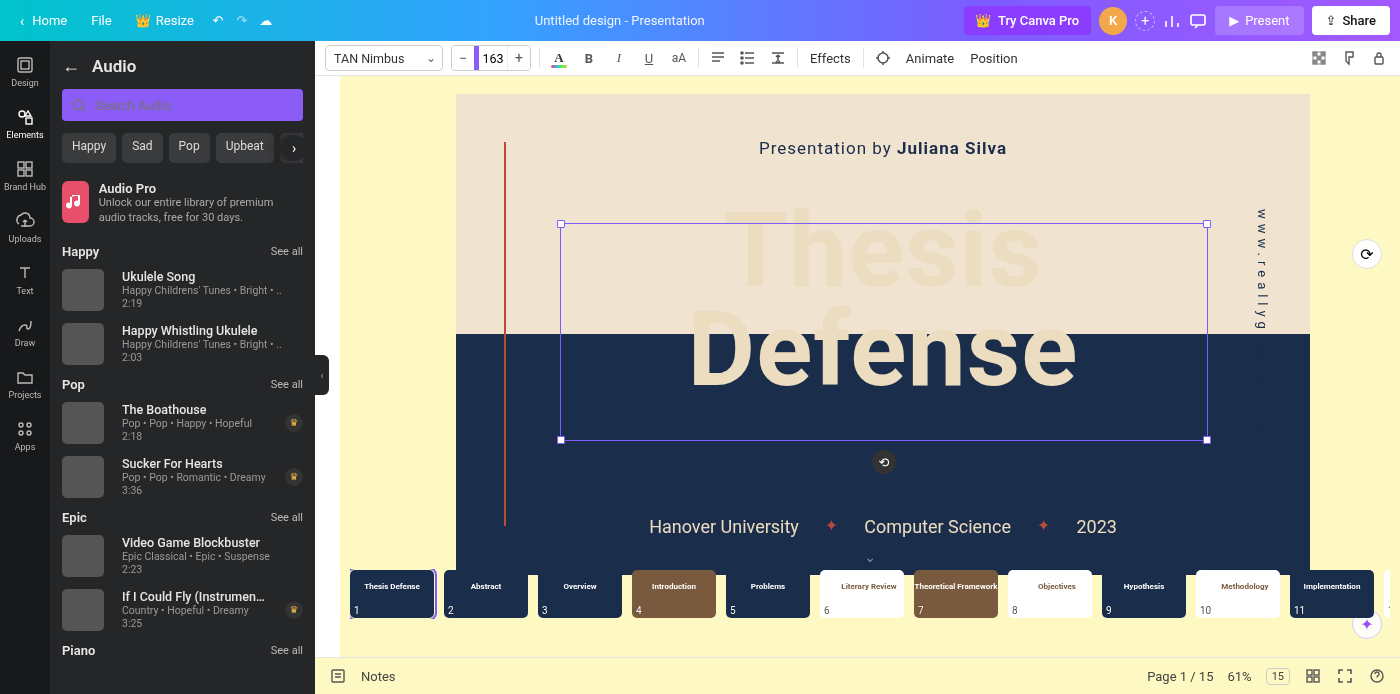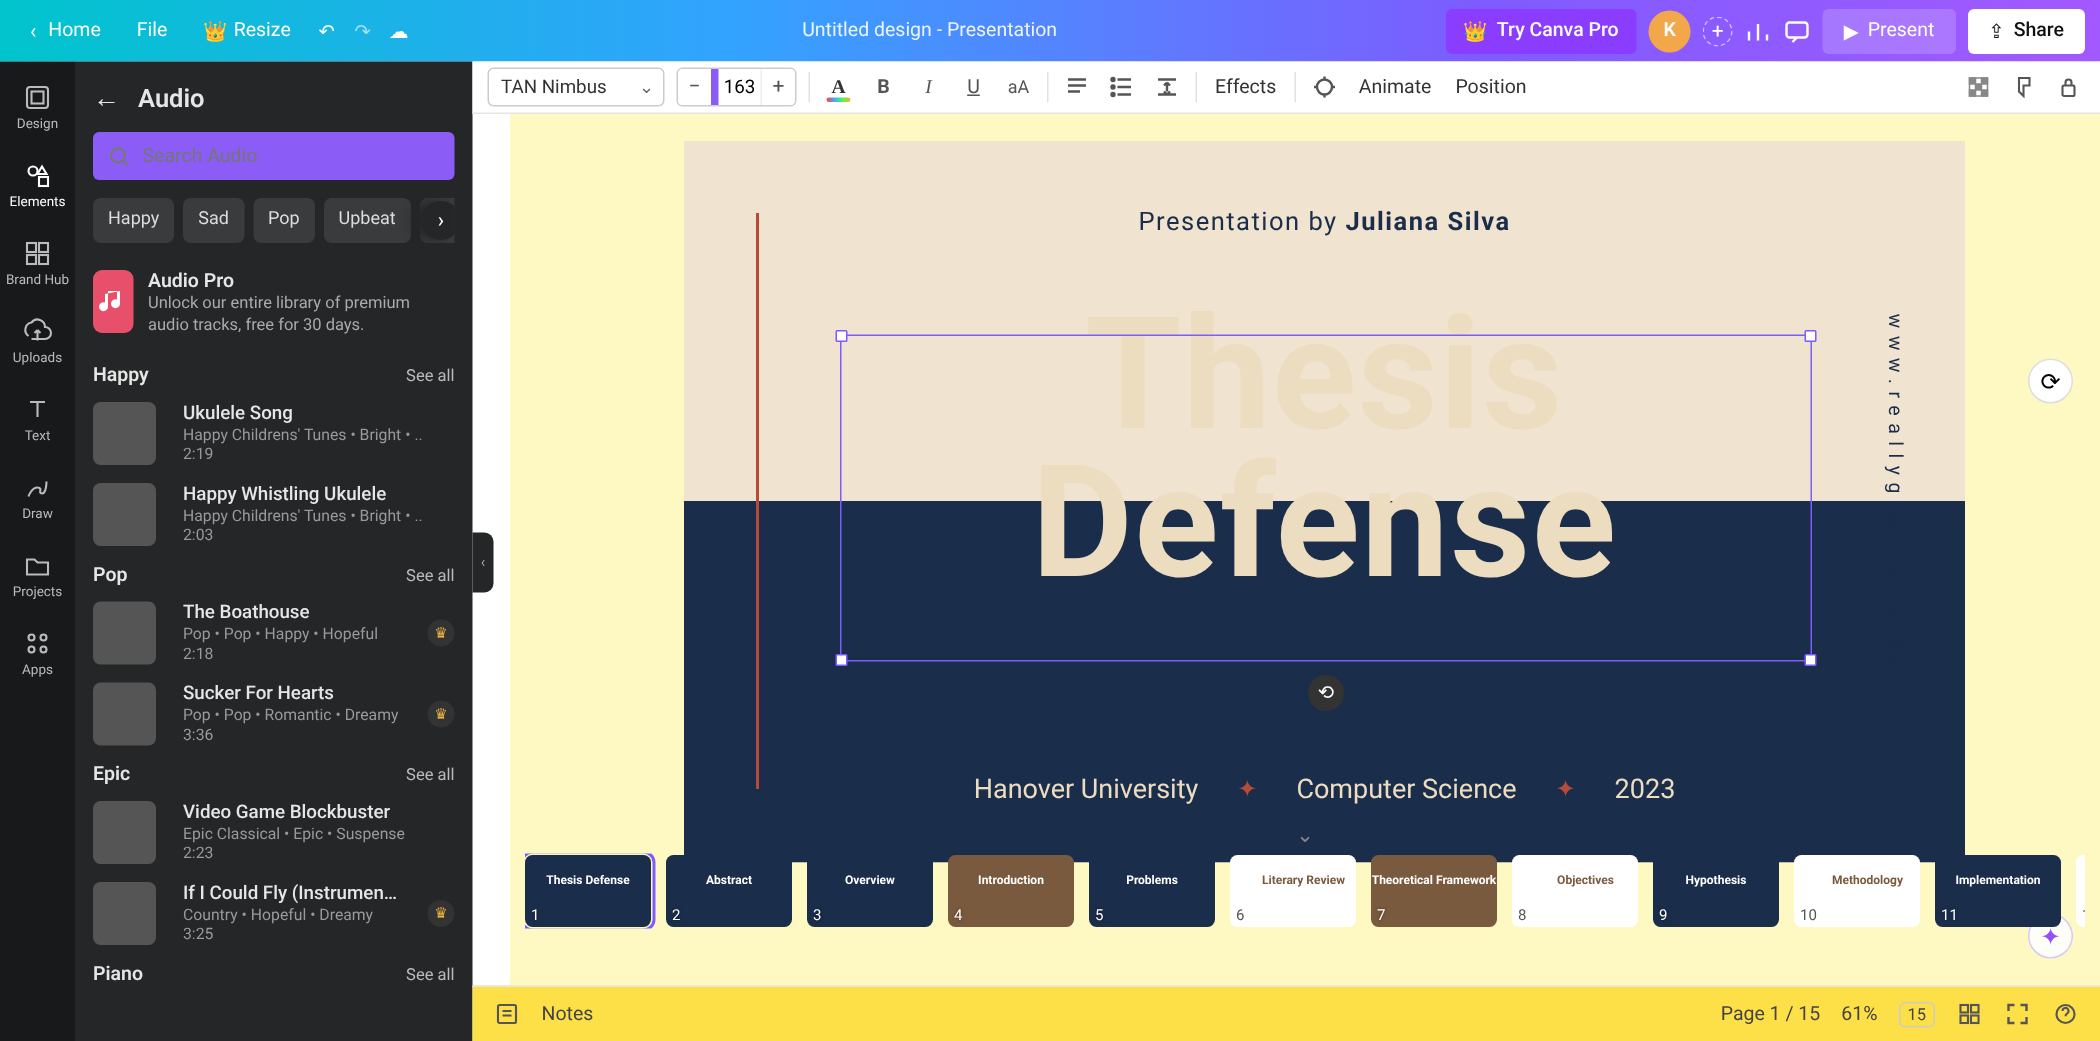--- a/index.html
+++ b/index.html
@@ -95,21 +95,21 @@
 .th { width: 84px; height: 48px; border-radius: 5px; background: #1a2d4a; position: relative; flex-shrink: 0; overflow: hidden; cursor: pointer; }
 .th.light { background: #fff; }
 .th.brown { background: #7a5a3e; }
 .th .num { position: absolute; left: 4px; bottom: 2px; font-size: 10px; color: #fff; text-shadow: 0 0 2px rgba(0,0,0,0.5); }
 .th.light .num { color: #555; text-shadow: none; }
 .th .lbl { position: absolute; left: 0; right: 0; top: 12px; text-align: center; font-size: 8px; font-weight: 700; color: #fff; }
 .th.light .lbl { color: #7a5a3e; padding-left: 14px; }
 .th.active-th { outline: 2px solid #7d5cff; outline-offset: 1px; }
 
 
-.status { position: absolute; left: 315px; right: 0; bottom: 0; height: 37px; background: #fde047; border-top: 1px solid #e5e5e5; display: flex; align-items: center; padding: 0 14px; gap: 14px; font-size: 13px; color: #444; }
+.status { position: absolute; left: 315px; right: 0; bottom: 0; height: 37px; background: #fef9c3; border-top: 1px solid #e5e5e5; display: flex; align-items: center; padding: 0 14px; gap: 14px; font-size: 13px; color: #444; }
 .status .spacer { flex: 1; }
 .status .ico { width: 18px; height: 18px; display: inline-flex; align-items: center; justify-content: center; }
 .dur-badge { border: 1px solid #ccc; border-radius: 4px; padding: 1px 5px; font-size: 11px; }
 
 svg { display: block; }
 </style>
 </head>
 <body>
 
 <div class="topbar">

